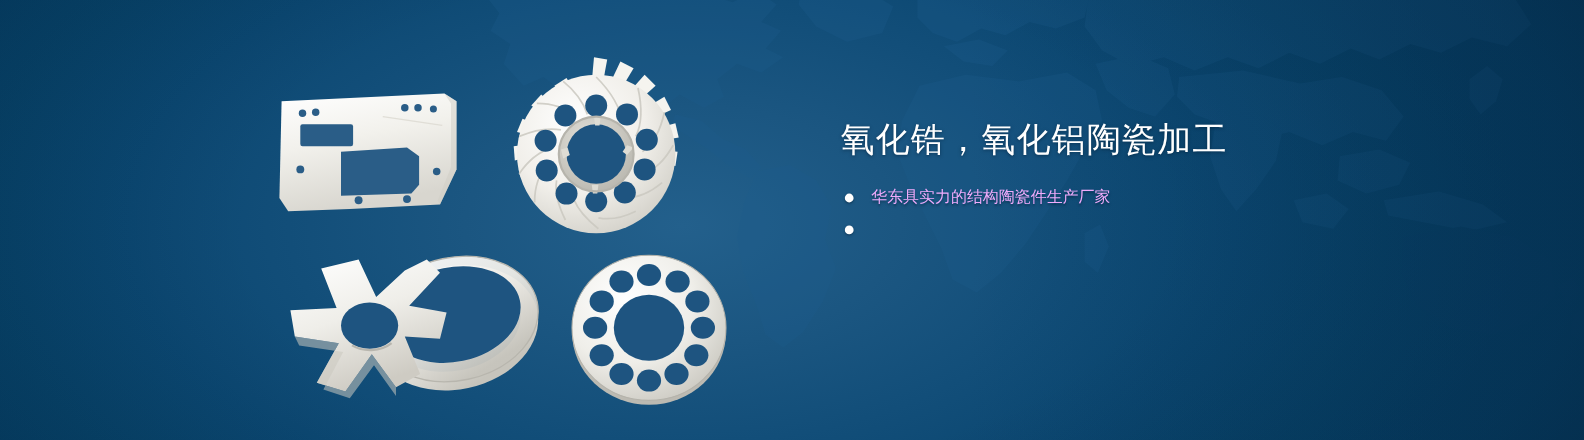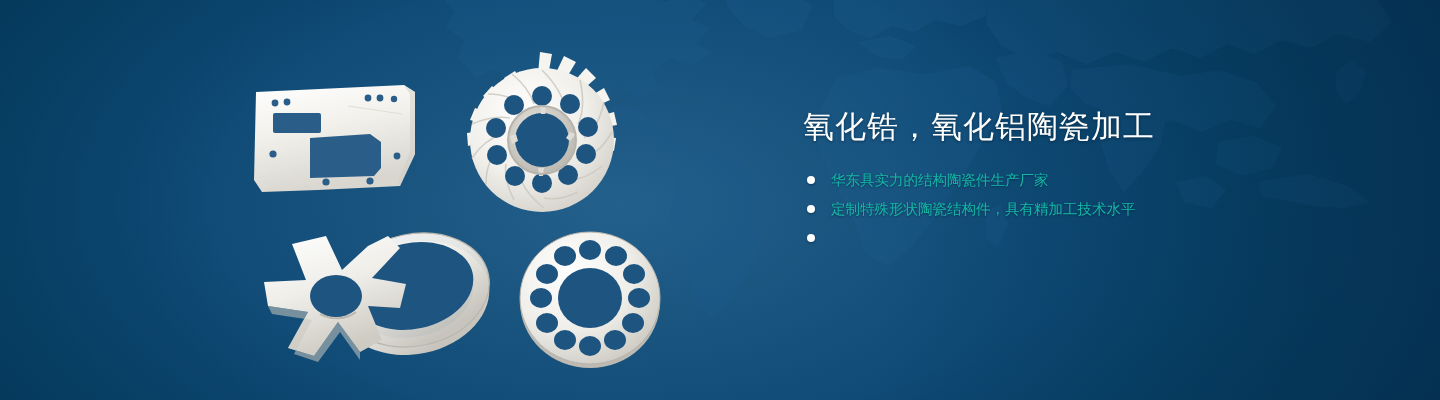--- a/index.html
+++ b/index.html
@@ -55,21 +55,21 @@
   
   .crosspart{position:absolute;left:248px;top:222px;width:270px;height:145px;}
   .crosspart svg{display:block;width:100%;height:100%;}
 
   
   .disc{position:absolute;left:516px;top:228px;width:148px;height:142px;}
   .disc svg{display:block;width:100%;height:100%;}
 
   
   .copy{
-    position:absolute;left:803px;top:108px;width:600px;
+    position:absolute;left:764px;top:108px;width:600px;
   }
   .headline{
     margin:0;
     font-size:31px;
     line-height:38px;
     font-weight:400;
     color:#ffffff;
     letter-spacing:1px;
     white-space:nowrap;
     text-shadow:0 1px 3px rgba(2,25,45,.55);
@@ -78,21 +78,21 @@
     list-style:none;
     margin:24px 0 0 4px;
     padding:0;
   }
   .bullets li{
     position:relative;
     padding-left:24px;
     margin-bottom:8px;
     font-size:14.5px;
     line-height:21px;
-    color:#14b8a6;
+    color:#f0abfc;
     white-space:nowrap;
     text-shadow:0 1px 2px rgba(2,25,45,.5);
   }
   .bullets li:last-child{margin-bottom:0;}
   .bullets li .dot{
     position:absolute;left:0;top:6px;
     width:8px;height:8px;border-radius:50%;
     background:#ffffff;
     box-shadow:0 1px 2px rgba(2,25,45,.5);
   }
@@ -316,21 +316,17 @@
   <div class="copy">
     <h1 class="headline">氧化锆，氧化铝陶瓷加工</h1>
 
     <ul class="bullets">
       <li>
         <span class="dot"></span>
         <span>华东具实力的结构陶瓷件生产厂家</span>
       </li>
       <li>
         <span class="dot"></span>
-        <span>定制特殊形状陶瓷结构件，具有精加工技术水平</span>
-      </li>
-      <li>
-        <span class="dot"></span>
       </li>
     </ul>
   </div>
 
 </div>
 
 </body></html>

